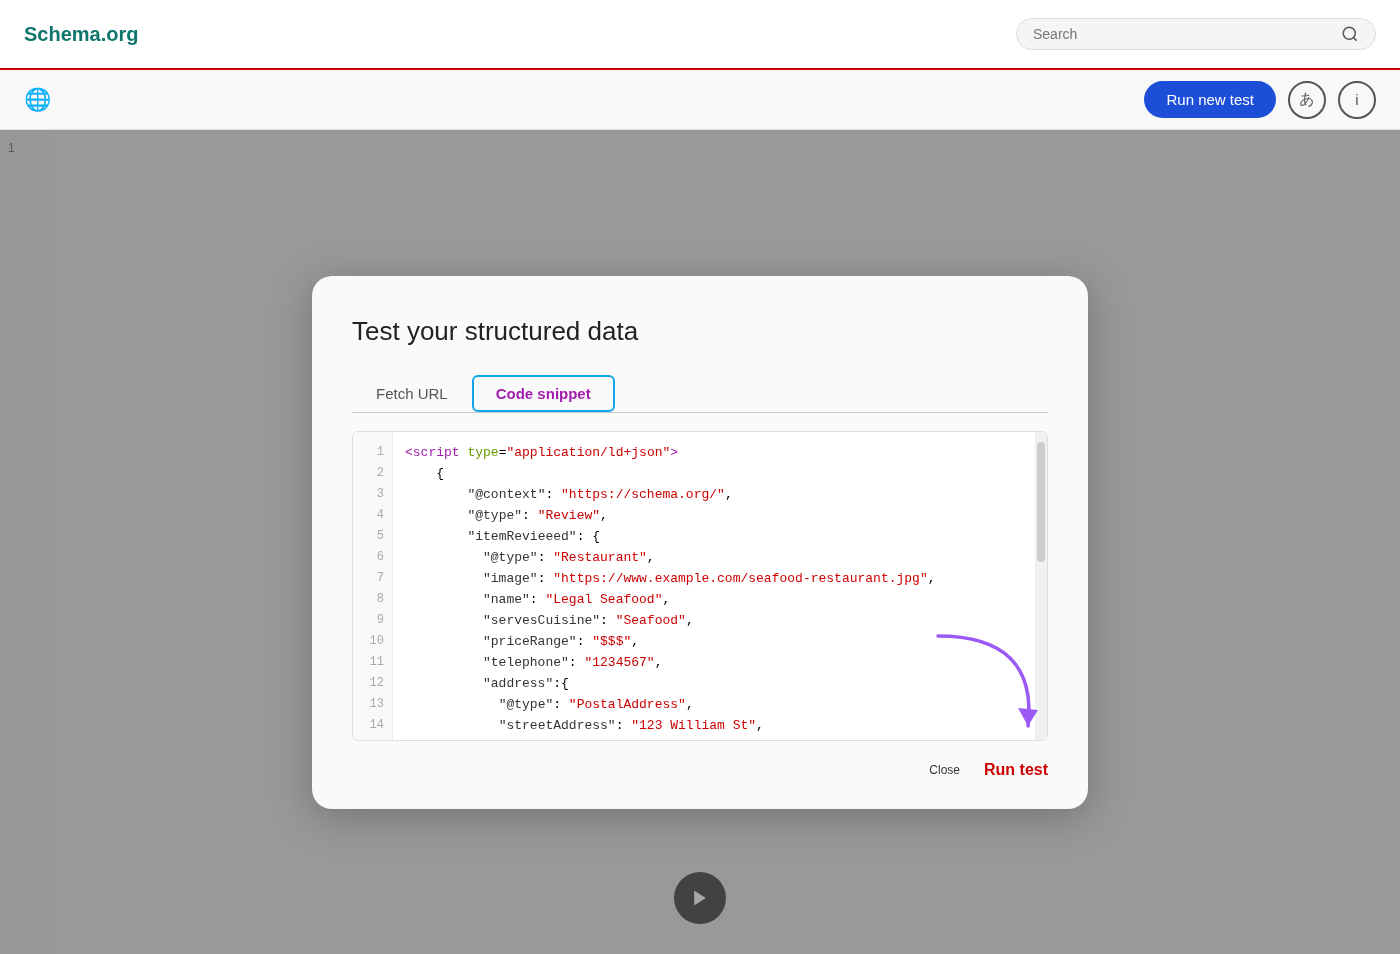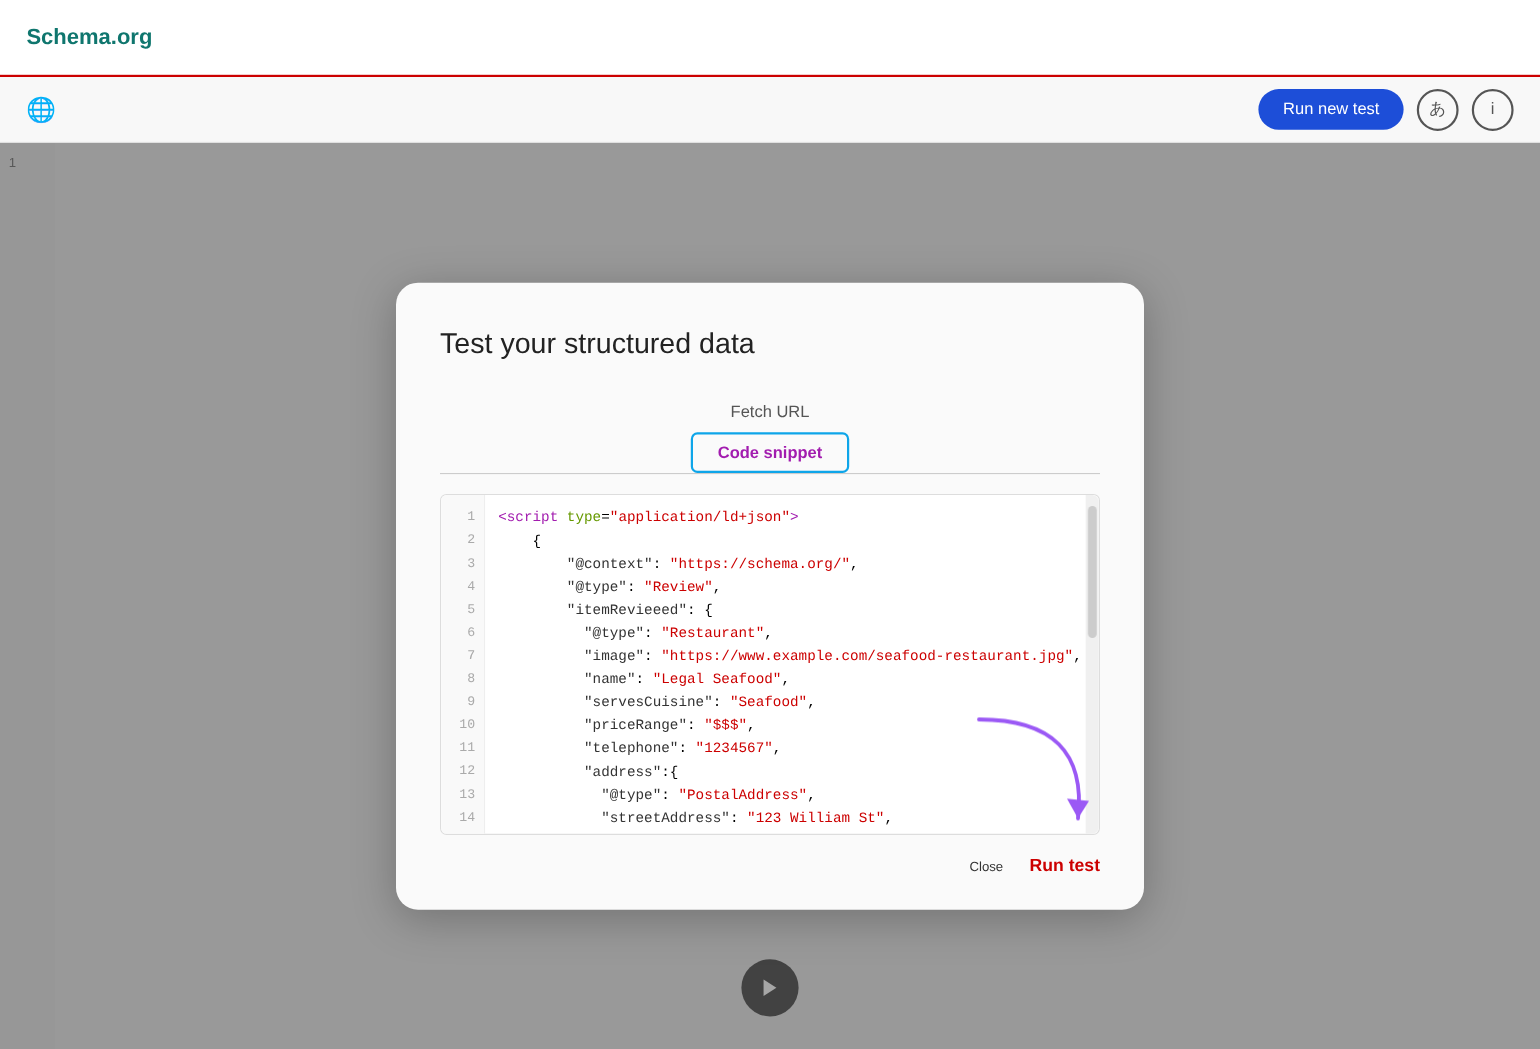--- a/index.html
+++ b/index.html
@@ -160,39 +160,38 @@
       align-items: center;
       justify-content: center;
       z-index: 20;
     }
 
     
     .dialog {
       background: #fafafa;
       border-radius: 20px;
       padding: 40px 40px 30px;
-      width: 680px;
+      width: 776px;
       max-width: 95%;
       box-shadow: 0 8px 40px rgba(0,0,0,0.25);
       position: relative;
     }
     .dialog-title {
       font-size: 26px;
       font-weight: 400;
       color: #222;
       margin-bottom: 28px;
     }
 
     
     .tabs-row {
       display: flex;
       align-items: center;
       border-bottom: 1px solid #ccc;
       margin-bottom: 18px;
-      flex-direction: column;
     }
     .tab {
       padding: 10px 24px;
       font-size: 15px;
       cursor: pointer;
       color: #444;
       position: relative;
       background: none;
       border: none;
     }
@@ -304,20 +303,31 @@
       justify-content: center;
       color: #fff;
       font-size: 20px;
     }
   </style>
 </head>
 <body>
 
 <nav class="top-nav">
   <a class="nav-logo">Schema.org</a>
+  <div class="nav-search">
+    <div class="search-box">
+      <input class="search-input" type="text" placeholder="Search" style="">
+      <button class="search-icon-btn">
+        <svg width="18" height="18" viewBox="0 0 24 24" fill="none" stroke="#555" stroke-width="2">
+          <circle cx="11" cy="11" r="8"></circle>
+            <line x1="21" y1="21" x2="16.65" y2="16.65"></line>
+        </svg>
+      </button>
+    </div>
+  </div>
 </nav>
 
 <div class="toolbar">
   <div class="toolbar-left">
     <span class="globe-icon">🌐</span>
   </div>
   <div class="toolbar-right">
     <button class="run-new-test-btn">Run new test</button>
     <button class="toolbar-icon-btn">
       <span>あ</span>

